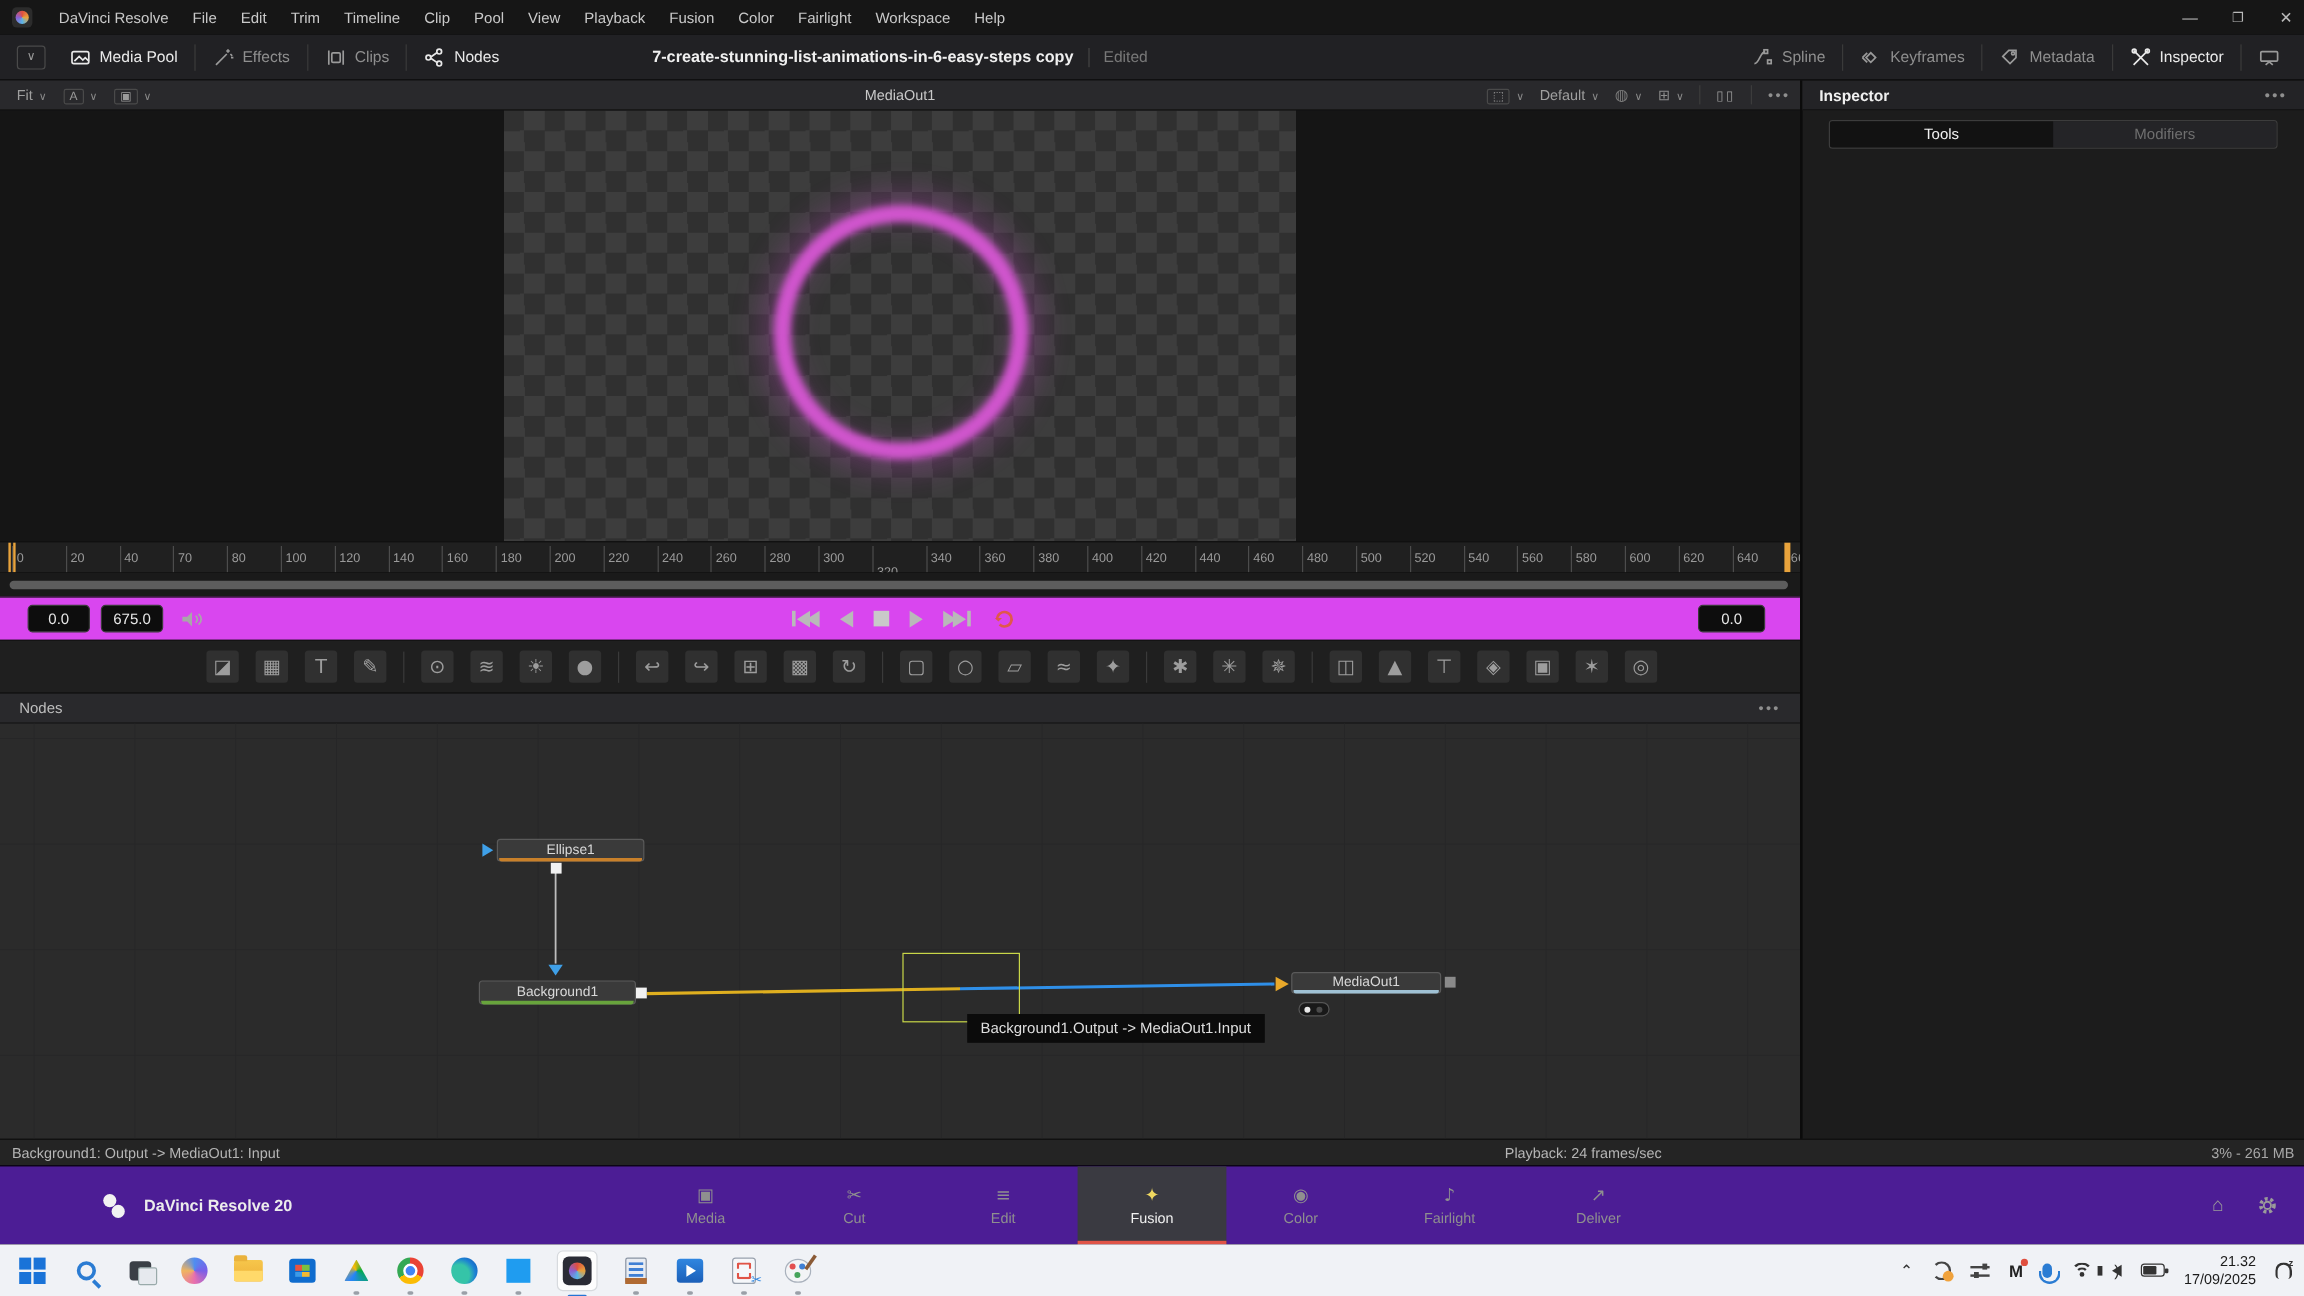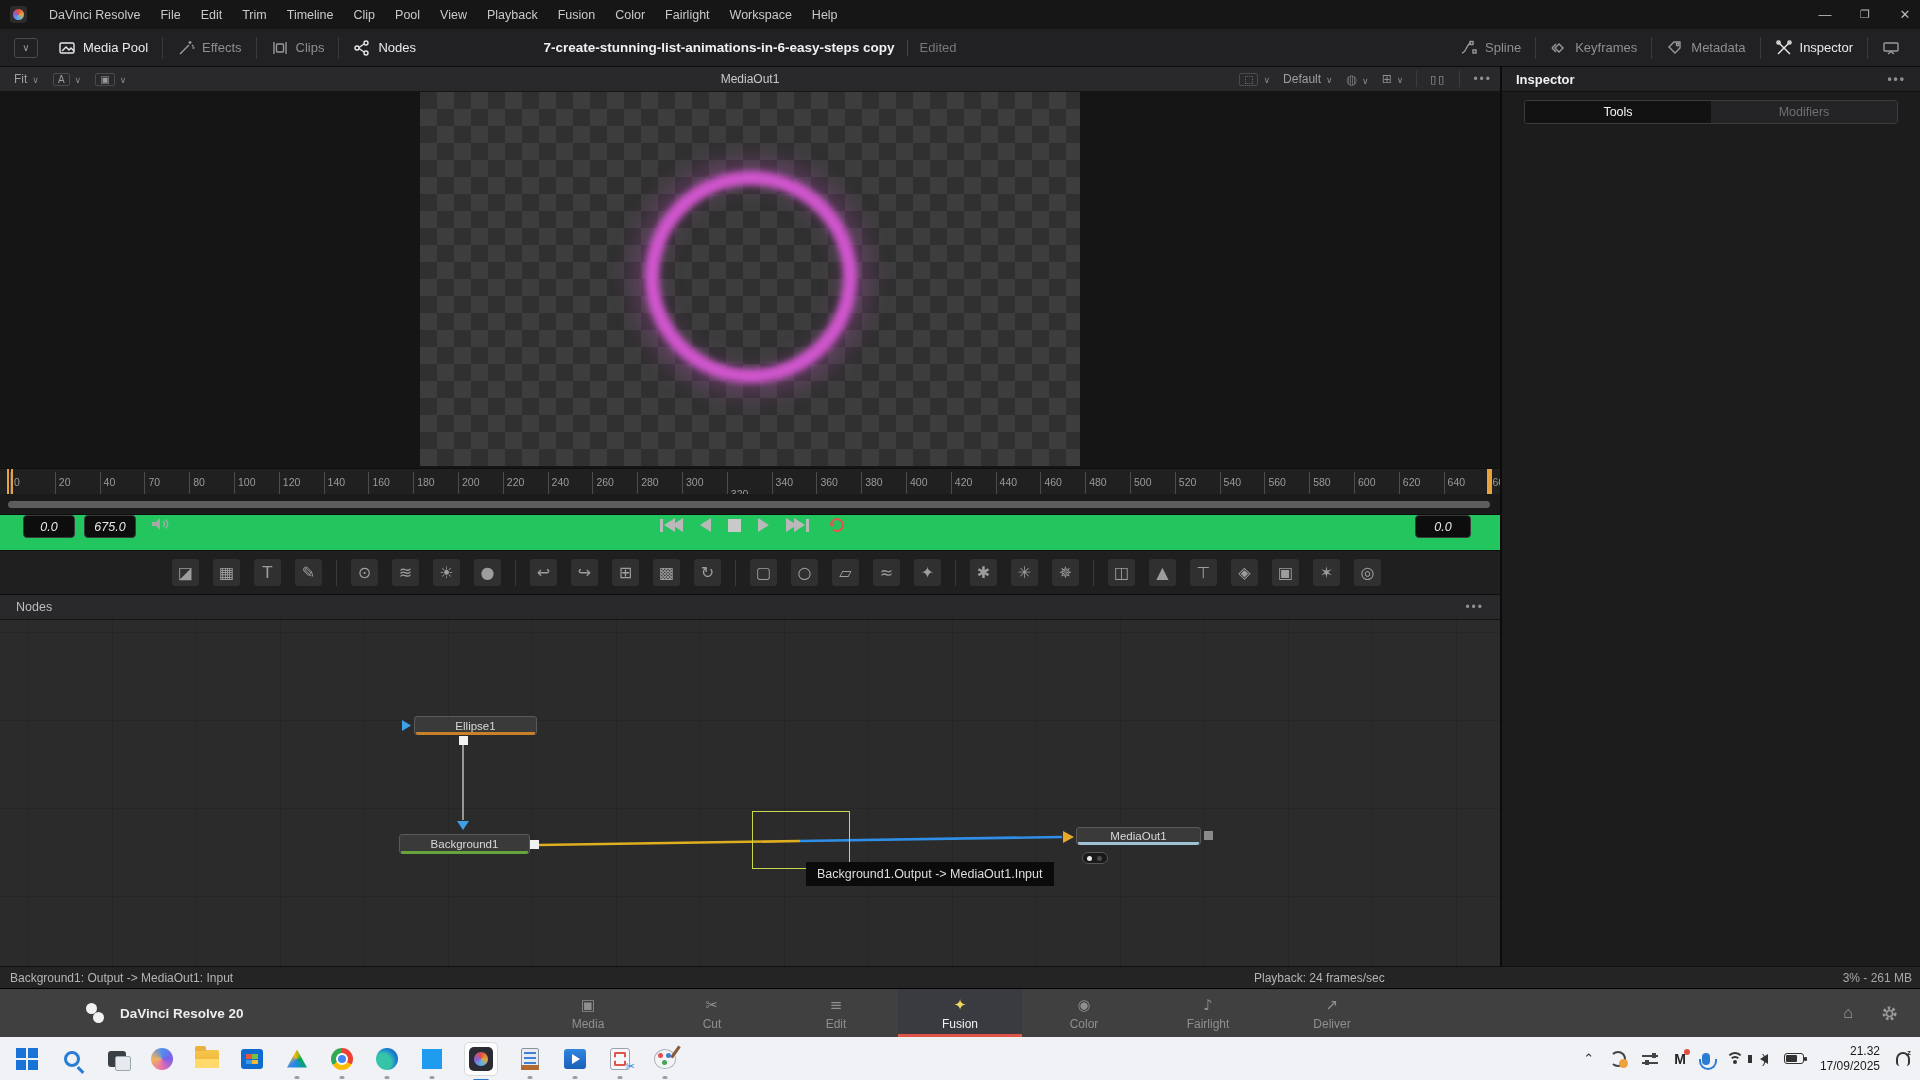--- a/index.html
+++ b/index.html
@@ -55,21 +55,21 @@
 
   .ruler { height:26px; background:#202020; border-top:1px solid #101010; position:relative; font-size:10.5px; color:#9a9a9a; overflow:hidden; }
   .tick { position:absolute; top:3px; bottom:0; width:1px; background:#4c4c4c; }
   .tick-label { position:absolute; top:7px; }
   .playhead { position:absolute; top:0; bottom:0; width:2px; background:#e8a33c; }
   .range-end { position:absolute; top:0; bottom:0; width:5px; background:#e8a33c; right:8px; }
 
   .scrollstrip { height:20px; background:#1a1a1a; position:relative; }
   .scrollbar { position:absolute; left:8px; right:10px; top:7px; height:7px; border-radius:4px; background:#5d5d5d; }
 
-  .transport { height:36px; background:#22c55e; border-top:1px solid #0e0e0e; position:relative; display:flex; align-items:flex-start;font-style:italic; }
+  .transport { height:36px; background:#d946ef; border-top:1px solid #0e0e0e; position:relative; display:flex; align-items:center; }
   .t-field { background:#0d0d0d; border:1px solid #3a3a3a; border-radius:4px; color:#e8e8e8; font-size:12.5px;
     width:52px; height:23px; display:flex; align-items:center; justify-content:center; }
   .t-buttons { position:absolute; left:660px; display:flex; align-items:center; gap:17px; }
   .tri-r { width:0; height:0; border-top:7px solid transparent; border-bottom:7px solid transparent; border-left:11px solid #b9b9b9; }
   .tri-l { width:0; height:0; border-top:7px solid transparent; border-bottom:7px solid transparent; border-right:11px solid #b9b9b9; }
   .t-bar { width:3px; height:13px; background:#b9b9b9; }
   .t-stop { width:13px; height:13px; background:#c9c9c9; }
   .pair { display:flex; gap:1px; align-items:center; }
 
   .toolstrip { height:44px; background:#1f1f1f; border-top:1px solid #121212; display:flex; align-items:center; padding-left:172px; }
@@ -101,21 +101,21 @@
   .insp-tab.active { background:#121212; color:#f2f2f2; }
 
   
   .statusbar { height:22px; background:#242424; border-top:1px solid #101010; position:relative;
     display:flex; align-items:center; color:#b5b5b5; font-size:12px; flex:0 0 auto; }
   .sb-left { padding-left:10px; }
   .sb-playback { position:absolute; left:1254px; }
   .sb-mem { position:absolute; right:8px; color:#a8a8a8; }
 
   
-  .pagebar { height:49px; background:#404040; border-top:1px solid #000; position:relative; display:flex; align-items:center; flex:0 0 auto;text-align:center; }
+  .pagebar { height:66px; background:#4c1d95; border-top:1px solid #000; position:relative; display:flex; align-items:center; flex:0 0 auto;text-align:center; }
   .pb-logo { width:24px; height:24px; margin-left:84px; position:relative; }
   .pb-logo i { position:absolute; width:11px; height:11px; border-radius:50%; background:#f2f2f2; }
   .pb-logo i:nth-child(1){ left:2px; top:2px; } .pb-logo i:nth-child(2){ left:9px; top:11px; }
   .pb-name { color:#ececec; font-size:13.5px; font-weight:bold; margin-left:12px; }
   .pages { position:absolute; left:50%; transform:translateX(-50%); display:flex; height:100%; }
   .page { width:124px; height:100%; display:flex; flex-direction:column; align-items:center; justify-content:center; gap:3px;
     color:#8f8f8f; font-size:12px; position:relative; }
   .page .pi { height:18px; display:flex; align-items:center; font-size:15px; color:#8f8f8f; font-family:"DejaVu Sans",sans-serif; }
   .page.active { background:#3a3a41; color:#f0f0f0; }
   .page.active .pi { color:#f0d860; }

